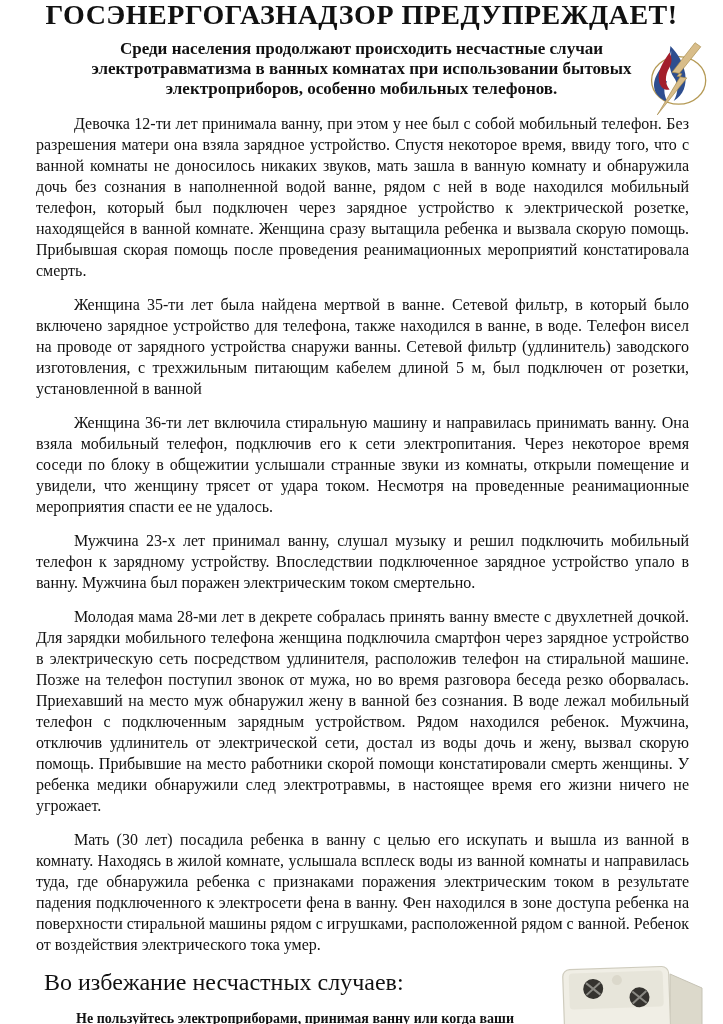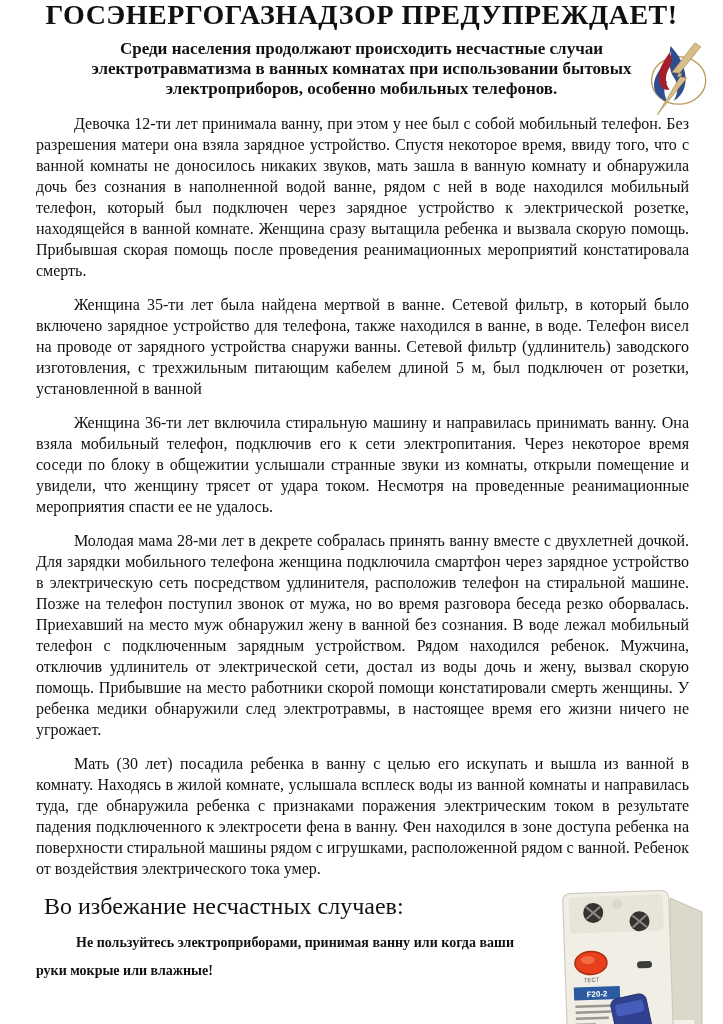--- a/index.html
+++ b/index.html
@@ -82,20 +82,21 @@
                M42,6 C52,16 58,28 60,40 C62,54 58,66 46,73 C52,62 52,52 46,44 C40,36 40,22 42,6 Z" fill="#2e4e8f"></path>
       <path d="M41,14 C33,26 26,36 28,48 C29,57 36,61 41,59 C35,52 35,42 41,32 C45,24 43,19 41,14 Z" fill="#a31f2b"></path>
       <path d="M72,2 L44,38 L56,40 L26,90 L62,45 L50,43 L79,7 Z" stroke="#a58947" stroke-width="0.8" fill="#d8bd8a"></path>
     </svg>
   </div>
 
   <div class="incidents">
     <p>Девочка 12-ти лет принимала ванну, при этом у нее был с собой мобильный телефон. Без разрешения матери она взяла зарядное устройство. Спустя некоторое время, ввиду того, что с ванной комнаты не доносилось никаких звуков, мать зашла в ванную комнату и обнаружила дочь без сознания в наполненной водой ванне, рядом с ней в воде находился мобильный телефон, который был подключен через зарядное устройство к электрической розетке, находящейся в ванной комнате. Женщина сразу вытащила ребенка и вызвала скорую помощь. Прибывшая скорая помощь после проведения реанимационных мероприятий констатировала смерть.</p>
     <p>Женщина 35-ти лет была найдена мертвой в ванне. Сетевой фильтр, в который было включено зарядное устройство для телефона, также находился в ванне, в воде. Телефон висел на проводе от зарядного устройства снаружи ванны. Сетевой фильтр (удлинитель) заводского изготовления, с трехжильным питающим кабелем длиной 5 м, был подключен от розетки, установленной в ванной</p>
     <p>Женщина 36-ти лет включила стиральную машину и направилась принимать ванну. Она взяла мобильный телефон, подключив его к сети электропитания. Через некоторое время соседи по блоку в общежитии услышали странные звуки из комнаты, открыли помещение и увидели, что женщину трясет от удара током. Несмотря на проведенные реанимационные мероприятия спасти ее не удалось.</p>
+    <p>Мужчина 23-х лет принимал ванну, слушал музыку и решил подключить мобильный телефон к зарядному устройству. Впоследствии подключенное зарядное устройство упало в ванну. Мужчина был поражен электрическим током смертельно.</p>
     <p>Молодая мама 28-ми лет в декрете собралась принять ванну вместе с двухлетней дочкой. Для зарядки мобильного телефона женщина подключила смартфон через зарядное устройство в электрическую сеть посредством удлинителя, расположив телефон на стиральной машине. Позже на телефон поступил звонок от мужа, но во время разговора беседа резко оборвалась. Приехавший на место муж обнаружил жену в ванной без сознания. В воде лежал мобильный телефон с подключенным зарядным устройством. Рядом находился ребенок. Мужчина, отключив удлинитель от электрической сети, достал из воды дочь и жену, вызвал скорую помощь. Прибывшие на место работники скорой помощи констатировали смерть женщины. У ребенка медики обнаружили след электротравмы, в настоящее время его жизни ничего не угрожает.</p>
     <p>Мать (30 лет) посадила ребенка в ванну с целью его искупать и вышла из ванной в комнату. Находясь в жилой комнате, услышала всплеск воды из ванной комнаты и направилась туда, где обнаружила ребенка с признаками поражения электрическим током в результате падения подключенного к электросети фена в ванну. Фен находился в зоне доступа ребенка на поверхности стиральной машины рядом с игрушками, расположенной рядом с ванной. Ребенок от воздействия электрического тока умер.</p>
   </div>
 
   <div class="advice">
     <div class="advice-heading">Во избежание несчастных случаев:</div>
     <div class="advice-item">Не пользуйтесь электроприборами, принимая ванну или когда ваши руки мокрые или влажные!</div>
 
     <svg class="device" viewBox="0 0 168 232">
       <ellipse cx="80" cy="222" rx="72" ry="7" fill="#000" opacity="0.12"></ellipse>

